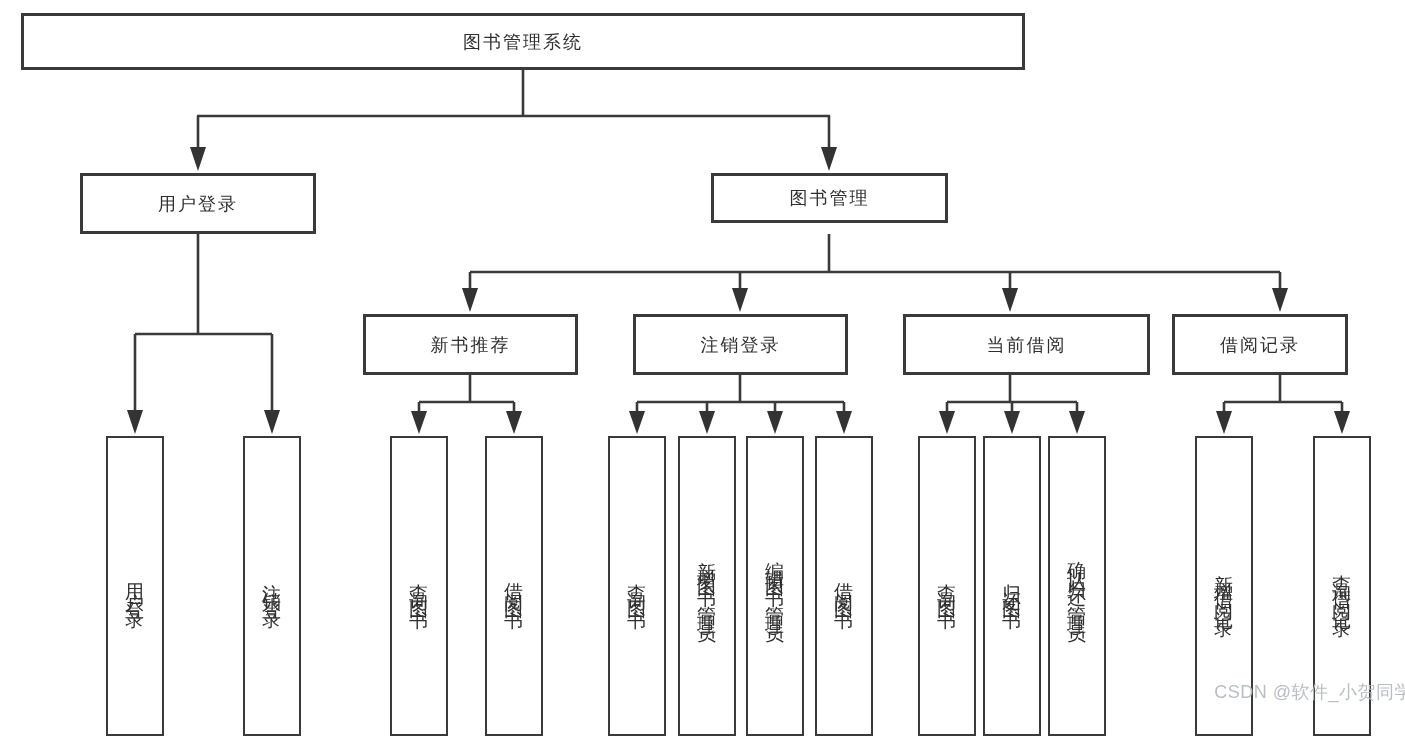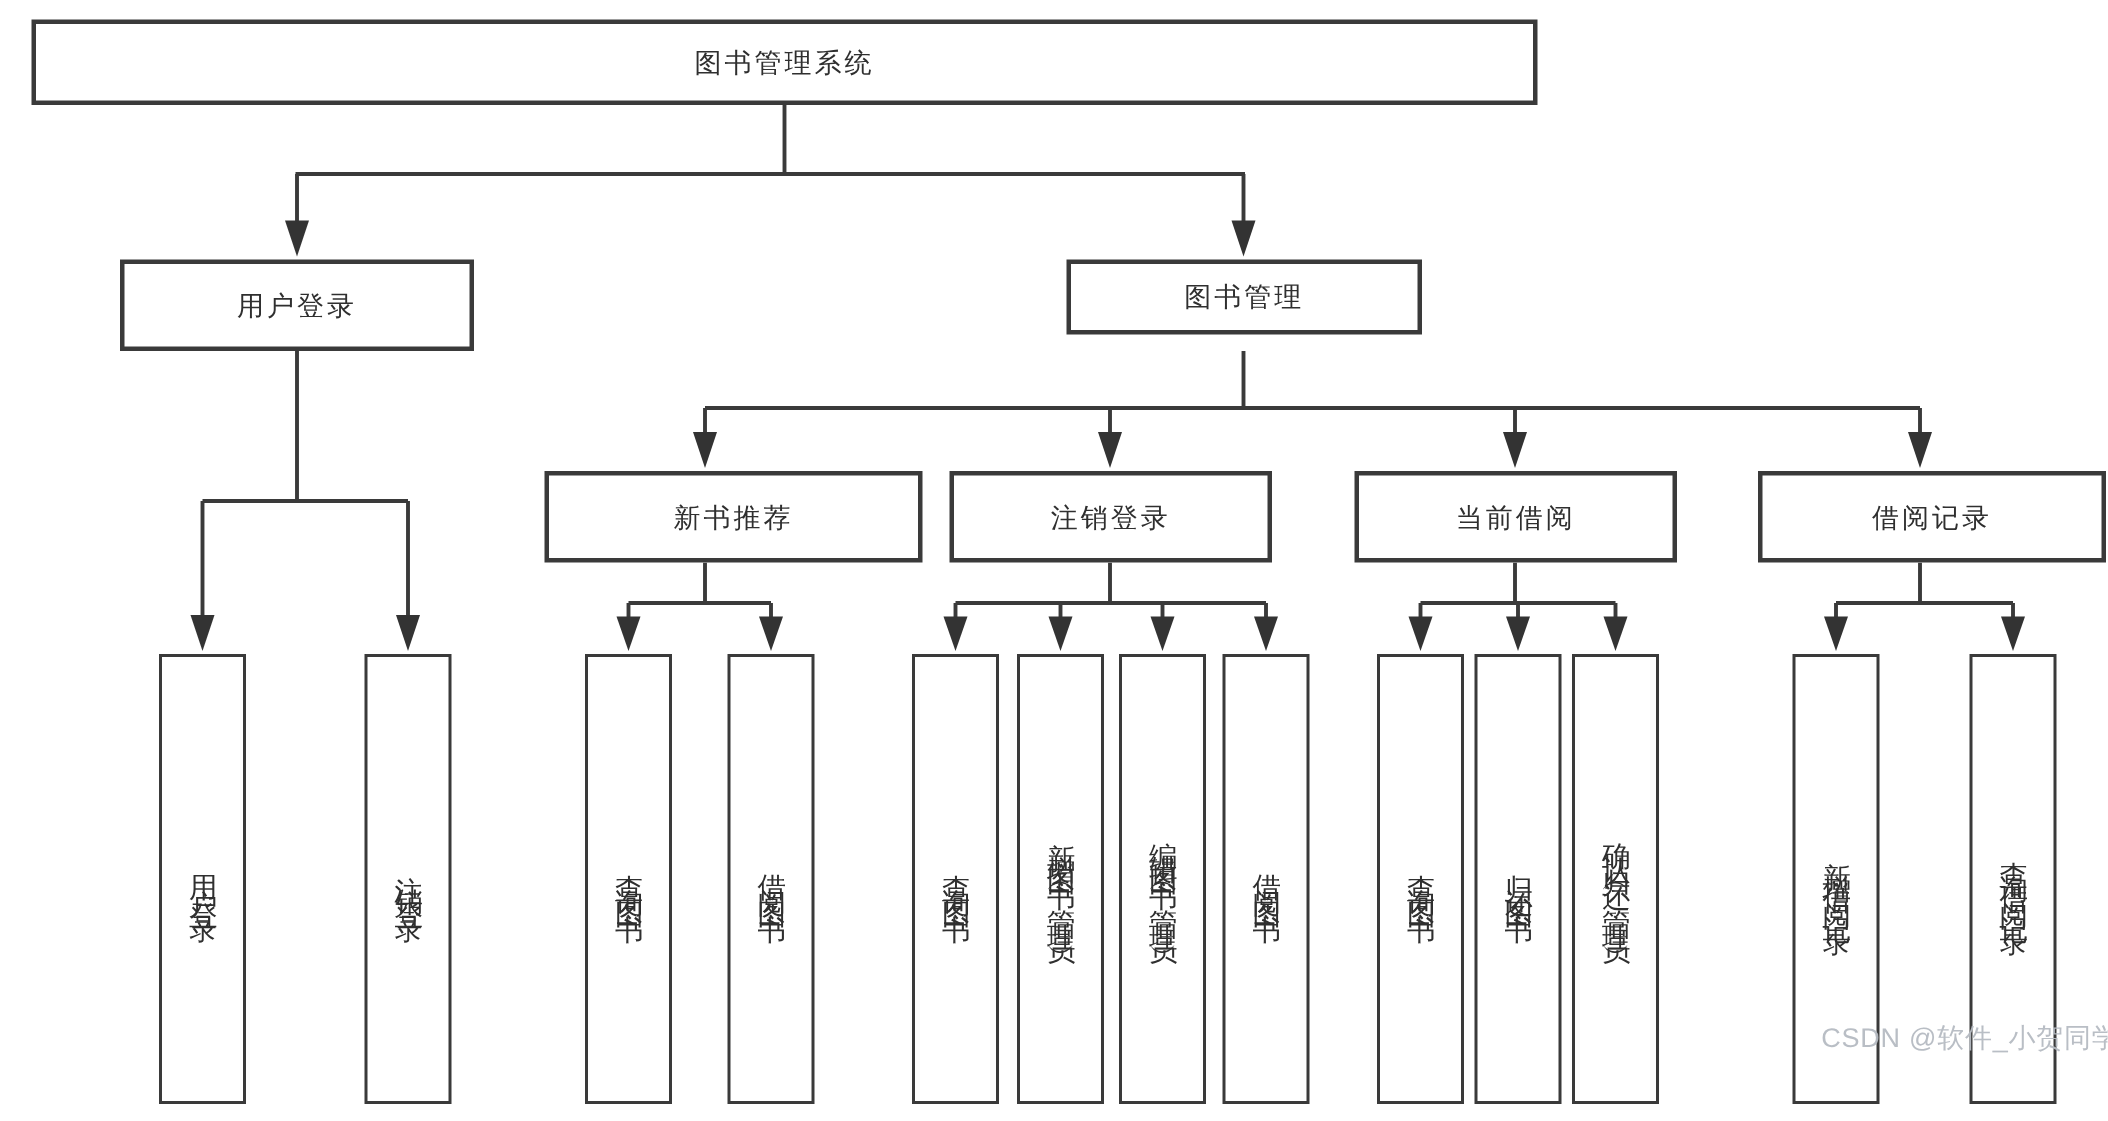--- a/index.html
+++ b/index.html
@@ -112,30 +112,30 @@
     <span class="hlabel">图书管理系统</span>
   </div>
 
   <div class="node" style="left:80px;top:173px;width:236px;height:61px">
     <span class="hlabel">用户登录</span>
   </div>
   <div class="node" style="left:711px;top:173px;width:237px;height:50px">
     <span class="hlabel">图书管理</span>
   </div>
 
-  <div class="node" style="left:363px;top:314px;width:252px;height:61px">
+  <div class="node" style="left:363px;top:314px;width:215px;height:61px">
     <span class="hlabel">新书推荐</span>
   </div>
   <div class="node" style="left:633px;top:314px;width:215px;height:61px">
     <span class="hlabel">注销登录</span>
   </div>
-  <div class="node" style="left:903px;top:314px;width:215px;height:61px">
+  <div class="node" style="left:903px;top:314px;width:247px;height:61px">
     <span class="hlabel">当前借阅</span>
   </div>
-  <div class="node" style="left:1172px;top:314px;width:232px;height:61px">
+  <div class="node" style="left:1172px;top:314px;width:176px;height:61px">
     <span class="hlabel">借阅记录</span>
   </div>
 
   <div class="node leaf" style="left:106px;top:436px;width:58px;height:300px">
     <span class="vtext">用户登录</span>
   </div>
   <div class="node leaf" style="left:243px;top:436px;width:58px;height:300px">
     <span class="vtext">注销登录</span>
   </div>
 

